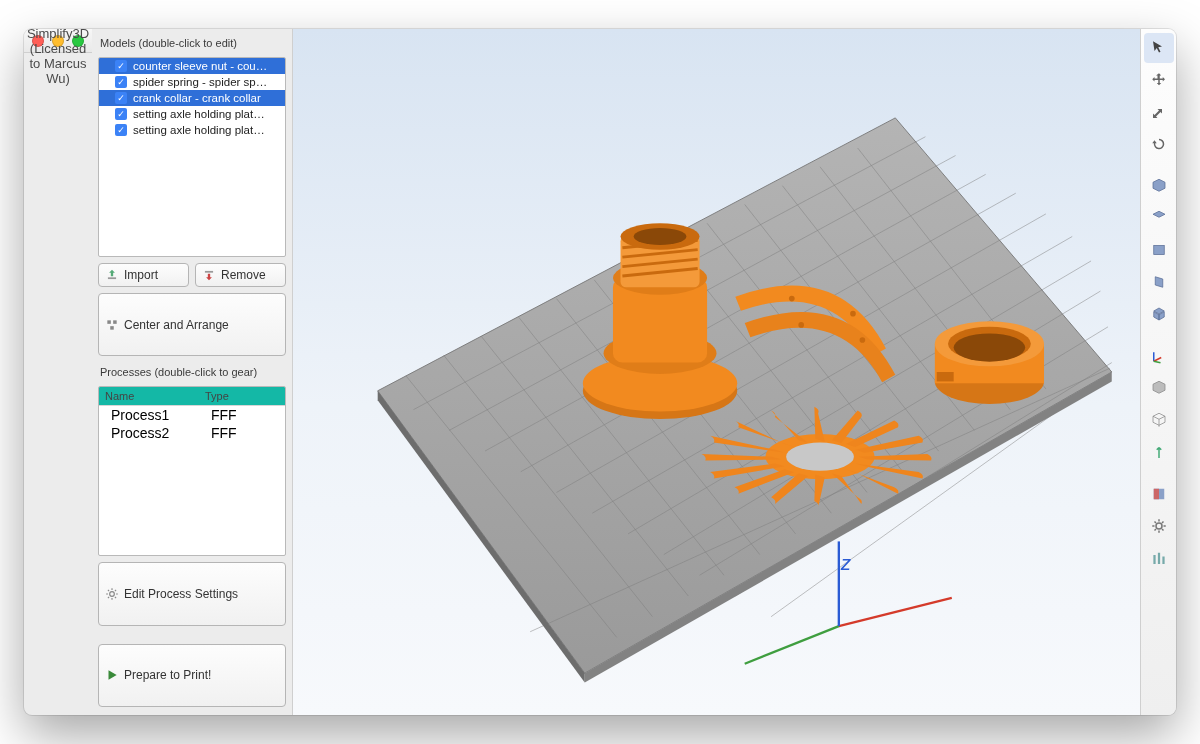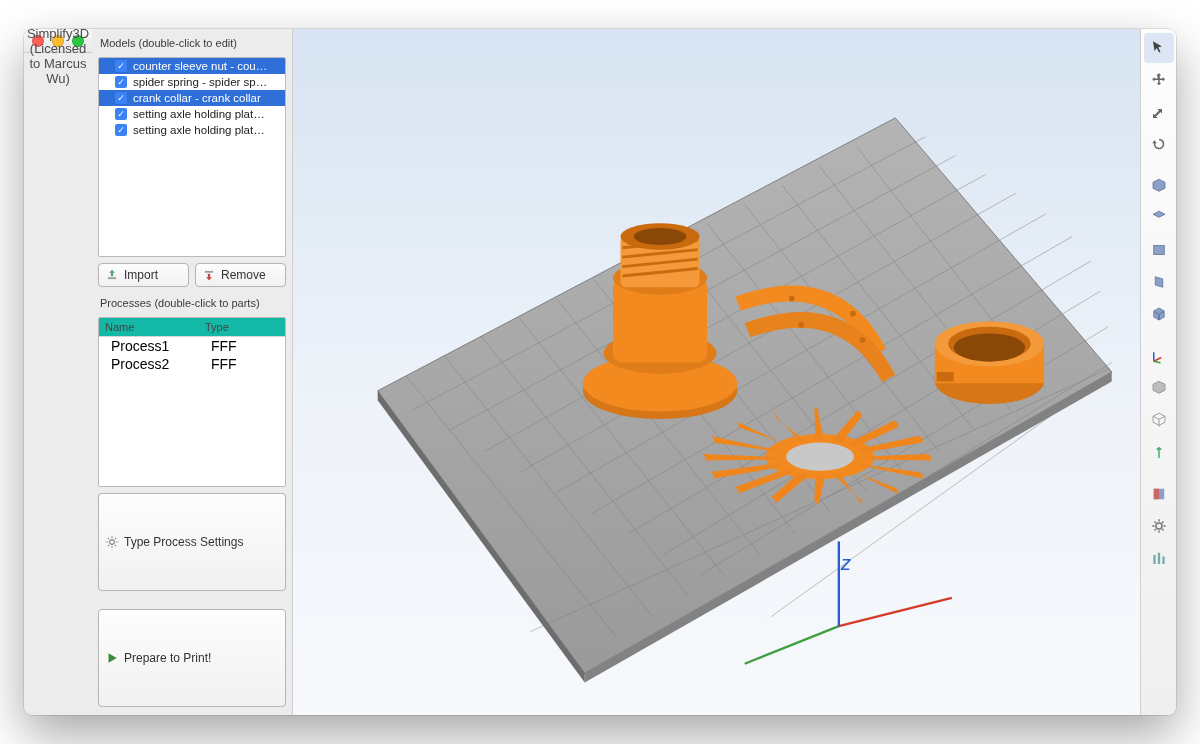--- a/index.html
+++ b/index.html
@@ -92,22 +92,30 @@
           <span>Import</span>
         </div>
         <div class="btn">
           <svg class="ico-sm" viewBox="0 0 24 24">
               <path fill="#c44" d="M12 21l-5-5h3V10h4v6h3z"></path>
               <rect x="5" y="5" width="14" height="3" fill="#999"></rect>
             </svg>
           <span>Remove</span>
         </div>
       </div>
-
-      <div class="panel-label">Processes (double-click to parts)</div>
+      <div class="btn btn-wide">
+        <svg class="ico-sm" viewBox="0 0 24 24">
+            <rect x="4" y="4" width="6" height="6" fill="#888"></rect>
+            <rect x="14" y="4" width="6" height="6" fill="#888"></rect>
+            <rect x="9" y="14" width="6" height="6" fill="#888"></rect>
+          </svg>
+        <span>Center and Arrange</span>
+      </div>
+
+      <div class="panel-label">Processes (double-click to gear)</div>
       <div class="listbox process-list">
         <div class="process-header">
           <div class="col-name">Name</div>
           <div class="col-type">Type</div>
         </div>
         <div id="process-rows">
             <div class="process-row">
               <div class="col-name">Process1</div>
               <div class="col-type">FFF</div>
             </div>
@@ -115,21 +123,21 @@
               <div class="col-name">Process2</div>
               <div class="col-type">FFF</div>
             </div>
           </div>
       </div>
       <div class="btn btn-wide">
         <svg class="ico-sm" viewBox="0 0 24 24">
             <circle cx="12" cy="12" r="4" fill="none" stroke="#888" stroke-width="2"></circle>
             <path d="M12 2v3M12 19v3M2 12h3M19 12h3M5 5l2 2M17 17l2 2M19 5l-2 2M5 19l2-2" stroke="#888" stroke-width="2"></path>
           </svg>
-        <span>Type Process Settings</span>
+        <span>Edit Process Settings</span>
       </div>
       <div style="height:6px"></div>
       <div class="btn btn-wide prepare">
         <svg class="ico-sm" viewBox="0 0 24 24">
             <path fill="#3a8a3a" d="M6 4l14 8-14 8z"></path>
           </svg>
         <span>Prepare to Print!</span>
       </div>
     </div>
 

